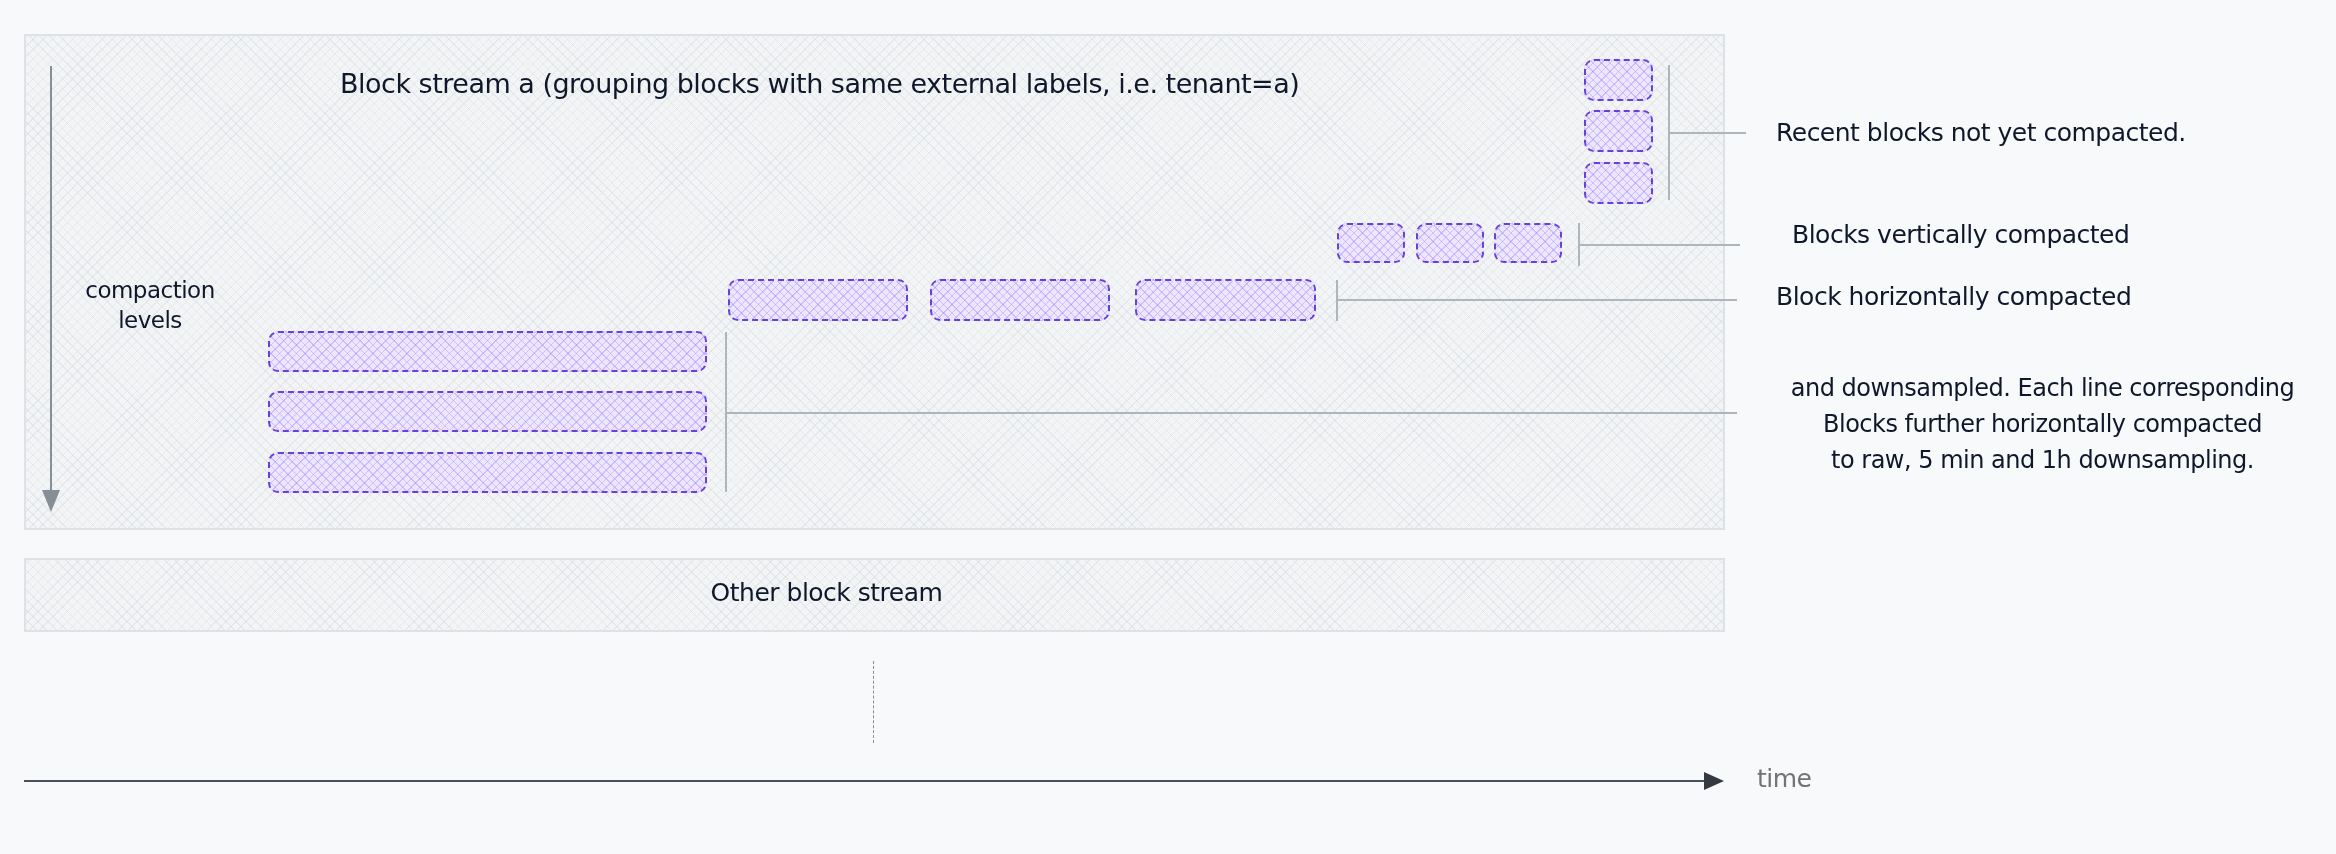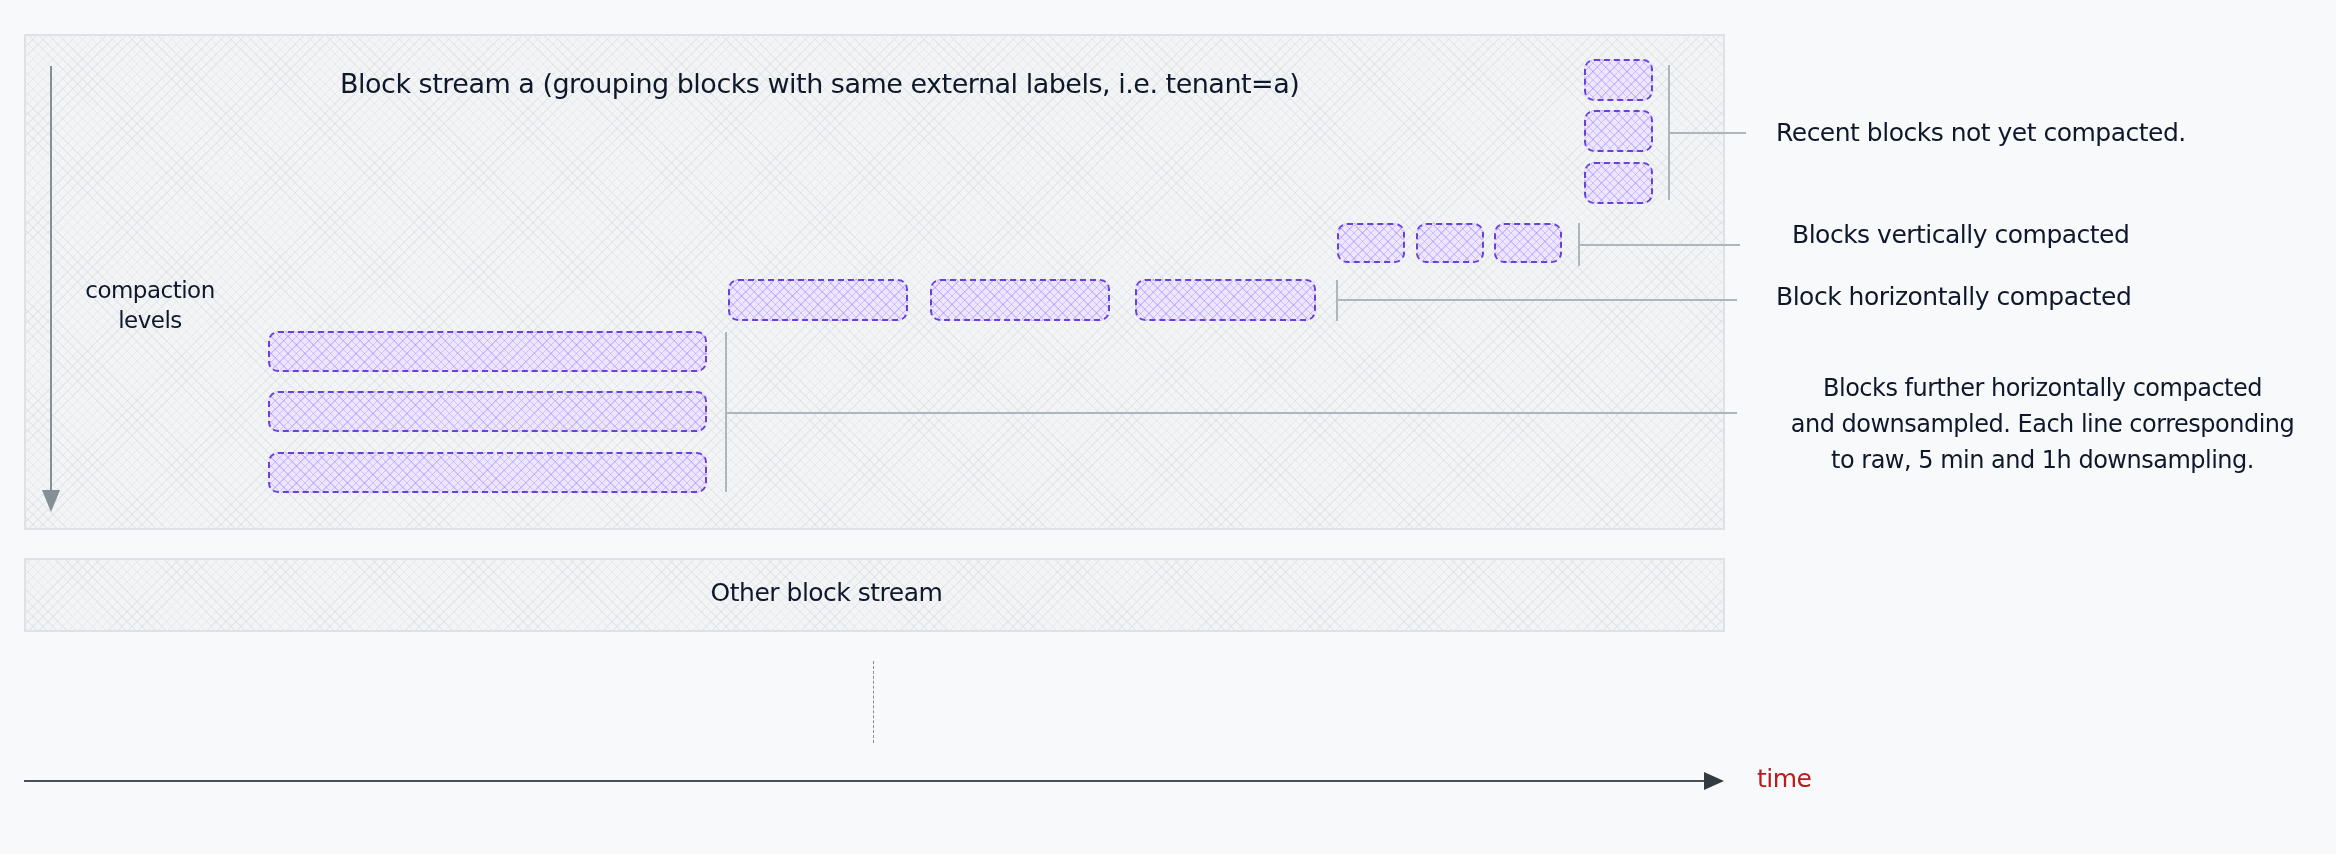--- a/index.html
+++ b/index.html
@@ -70,27 +70,27 @@
 <div class="block" style="left:268px; top:331px; width:439px; height:41px;"></div>
 <div class="block" style="left:268px; top:391px; width:439px; height:41px;"></div>
 <div class="block" style="left:268px; top:452px; width:439px; height:41px;"></div>
 <div class="vline" style="left:725px; top:332px; height:160px;"></div>
 <div class="hline" style="left:725px; top:412px; width:1012px;"></div>
 
 <div class="label" style="left:1776px; top:118px; font-size:25px;text-align:right;">Recent blocks not yet compacted.</div>
 <div class="label" style="left:1792px; top:220px; font-size:25px;">Blocks vertically compacted</div>
 <div class="label" style="left:1776px; top:282px; font-size:25px;">Block horizontally compacted</div>
 <div class="label center" style="left:1770px; top:370px; width:545px; font-size:24px; line-height:36px;">
+  <div>and downsampled. Each line corresponding</div>
   <div>Blocks further horizontally compacted</div>
-  <div>and downsampled. Each line corresponding</div>
   <div>to raw, 5 min and 1h downsampling.</div>
 </div>
 
 <div class="abs stream-box hatch" style="left:24px; top:558px; width:1701px; height:74px;"></div>
 <div class="label center" style="left:24px; top:578px; width:1605px; font-size:25px;">Other block stream</div>
 
 <div class="abs" style="left:873px; top:661px; width:0; height:82px; border-left:1px dashed #868e96;"></div>
 
 <div class="hline" style="left:24px; top:780px; width:1684px; background:#495057;"></div>
 <svg class="abs" style="left:1704px; top:772px;" width="20" height="18" viewBox="0 0 20 18">
   <polygon points="0,0 20,9 0,18" fill="#343a40"></polygon>
 </svg>
-<div class="label" style="left:1757px; top:764px; font-size:25px; color:#b91c1c;">time</div>
+<div class="label" style="left:1757px; top:764px; font-size:25px; color:#737373;">time</div>
 
 </body></html>

